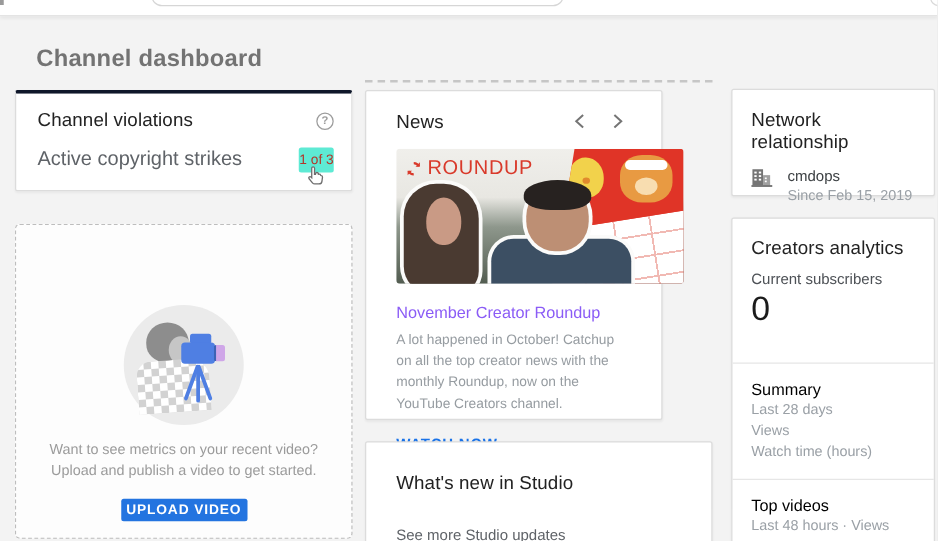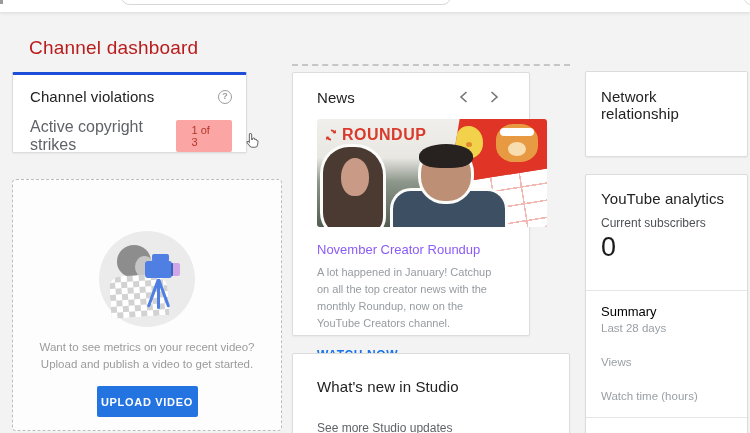--- a/index.html
+++ b/index.html
@@ -19,43 +19,43 @@
   .search-box{
     position:absolute; left:121px; top:-12px; width:330px; height:17px;
     background:#fff; border:1px solid #d6d6d6; border-radius:9px; outline:none;
   }
   .topbar-corner{
     position:absolute; left:744px; top:-10px; width:14px; height:15px;
     background:#fff; border:1px solid #d9d9d9; border-radius:8px;
   }
   
   .page-title{
-    position:absolute; left:29px; top:37px; font-size:19px; font-weight:400;
-    color:#b91c1c; letter-spacing:.2px;
+    position:absolute; left:29px; top:37px; font-size:19px; font-weight:700;
+    color:#737373; letter-spacing:.2px;
   }
   
   .card{
     position:absolute; background:#fff; border:1px solid #dcdcdc;
     border-radius:2px; box-shadow:0 1px 2px rgba(0,0,0,.05);
   }
   .card-heading{ font-size:15px; font-weight:500; color:#222; letter-spacing:.1px; }
   .divider{ border-top:1px solid #e6e6e6; }
   
-  .violations{ left:12px; top:72px; width:235px; height:81px; border-top:3px solid #1d4ed8; padding:13px 14px 0 17px; }
+  .violations{ left:12px; top:72px; width:270px; height:81px; border-top:3px solid #0f172a; padding:13px 14px 0 17px; }
   .violations-head{ display:flex; justify-content:space-between; align-items:center; }
   .help-icon{
     width:14px; height:14px; border:1.5px solid #9c9c9c; border-radius:50%;
     color:#9c9c9c; font-size:9px; line-height:11px; text-align:center; font-weight:700;
     cursor:pointer; flex:0 0 auto;
   }
   .violations-row{ display:flex; justify-content:space-between; align-items:center; margin-top:13px; }
   .strike-label{ font-size:16px; color:#5f6368; }
   .strike-badge{
-    font-size:11px; font-weight:500; color:#b3362a; background:#fca5a5;
-    padding:4px 16px; border-radius:2px; cursor:pointer;
+    font-size:11px; font-weight:500; color:#b3362a; background:#5eead4;
+    padding:4px 0; border-radius:2px; cursor:pointer;
   }
   .pointer-cursor{ position:absolute; left:243px; top:131px; z-index:6; }
   
   .upload-card{
     position:absolute; left:12px; top:179px; width:270px; height:252px;
     background:#fdfdfd; border:1px dashed #bdbdbd; border-radius:4px;
     display:flex; flex-direction:column; align-items:center; justify-content:flex-end;
     padding-bottom:13px; text-align:center;
   }
   .illu{ position:relative; width:96px; height:96px; margin-bottom:12px; }
@@ -68,21 +68,21 @@
     border-radius:12px 16px 0 0; transform:rotate(-4deg);
   }
   .illu-cam-top{ position:absolute; left:53px; top:23px; width:17px; height:8px; background:#4f7fe3; border-radius:2px; }
   .illu-cam{ position:absolute; left:46px; top:30px; width:27px; height:17px; background:#4f7fe3; border-radius:3px; }
   .illu-lens{ position:absolute; left:72px; top:32px; width:9px; height:13px; background:#cfa6e8; border-radius:2px; border-left:2px solid #3d63b5; }
   .illu-leg{ position:absolute; left:58px; top:48px; width:3px; height:30px; background:#4f7fe3; border-radius:2px; }
   .illu-leg.l2{ transform:rotate(20deg); transform-origin:top center; }
   .illu-leg.l3{ transform:rotate(-20deg); transform-origin:top center; }
   .upload-text{ font-size:11.5px; line-height:17px; color:#9b9b9b; }
   .upload-btn{
-    margin-top:13px; width:101px; height:31px; background:#2374e0; color:#fff;
+    margin-top:13px; width:101px; height:18px; background:#2374e0; color:#fff;
     border:none; border-radius:2px; font-size:11px; font-weight:700;
     letter-spacing:.7px; font-family:inherit; cursor:pointer;
   }
   
   .news-artifact{ position:absolute; left:292px; top:64px; width:278px; border-top:2px dashed #c6c6c6; }
   .news-card{ left:292px; top:72px; width:238px; height:264px; padding:15px 24px 0 24px; }
   .news-head{ display:flex; justify-content:space-between; align-items:center; margin-bottom:13px; }
   .arrows{ display:flex; gap:9px; }
   .arrow-btn{ width:22px; height:18px; background:none; border:none; display:flex; align-items:center; justify-content:center; cursor:pointer; }
   .thumb{ position:relative; width:230px; height:108px; border-radius:3px; overflow:hidden; cursor:pointer; }
@@ -94,21 +94,21 @@
   .dog{ position:absolute; right:9px; top:5px; width:42px; height:38px; background:#e89a42; border-radius:42%; }
   .dog:before{ content:""; position:absolute; left:4px; top:4px; width:34px; height:8px; background:#fff; border-radius:4px; }
   .dog:after{ content:""; position:absolute; left:12px; top:18px; width:18px; height:14px; background:#f8ddb0; border-radius:50%; }
   .calendar{
     position:absolute; right:-8px; bottom:-16px; width:118px; height:66px; background:#fff;
     border-radius:3px; transform:rotate(-9deg);
     background-image:repeating-linear-gradient(90deg,#f1b9b3 0 1.5px,transparent 1.5px 29px),
                      repeating-linear-gradient(0deg,#f1b9b3 0 1.5px,transparent 1.5px 17px);
   }
   .brand{ position:absolute; left:7px; top:7px; display:flex; align-items:center; gap:4px; z-index:3;
-          font-size:16px; font-weight:700; color:#d93a2b; letter-spacing:.5px; }
+          font-size:16px; font-weight:400; color:#d93a2b; letter-spacing:.5px; }
   .woman{ position:absolute; left:2px; top:26px; width:78px; height:90px; z-index:2; }
   .woman-hair{ position:absolute; left:4px; top:2px; width:60px; height:88px; background:#4a3a31; border-radius:26px 28px 18px 22px; box-shadow:0 0 0 3px #fbfbfa; }
   .woman-face{ position:absolute; left:22px; top:13px; width:28px; height:38px; background:#c99a85; border-radius:50% 50% 46% 46%; }
   .man{ position:absolute; left:74px; top:30px; width:120px; height:78px; z-index:2; }
   .man-shirt{ position:absolute; left:2px; bottom:0; width:112px; height:36px; background:#3c4f63; border-radius:18px 18px 0 0; box-shadow:0 0 0 3px #fbfbfa; }
   .man-head{ position:absolute; left:30px; top:0; width:50px; height:52px; background:#bd8f74; border-radius:46%; box-shadow:0 0 0 3px #fbfbfa; }
   .man-hair{ position:absolute; left:28px; top:-5px; width:54px; height:24px; background:#272220; border-radius:50% 50% 40% 40%; }
   .article-title{ margin-top:15px; font-size:13px; font-weight:500; color:#8b5cf6; }
   .article-body{ margin-top:7px; font-size:11px; line-height:17px; color:#969ca1; }
   .watch-now{ display:inline-block; margin-top:16px; font-size:12px; font-weight:700; letter-spacing:.6px; color:#1a73e8; cursor:pointer; text-decoration:none; }
@@ -120,21 +120,21 @@
   .network-row{ display:flex; gap:12px; margin-top:12px; align-items:flex-start; }
   .network-name{ font-size:12px; color:#3c4043; }
   .network-since{ font-size:11.5px; color:#9aa0a6; margin-top:3px; }
   .analytics-card{ left:585px; top:174px; width:163px; height:280px; padding:15px 0 0 0; }
   .an-pad{ padding:0 15px; }
   .an-sub-label{ font-size:12px; color:#4d5156; margin-top:9px; }
   .an-sub-value{ font-size:27px; color:#1b1b1b; margin-top:2px; }
   .an-div1{ margin-top:27px; }
   .an-section-title{ font-size:13px; font-weight:500; color:#000000; }
   .an-small{ font-size:11.5px; color:#9aa0a6; }
-  .an-metric{ margin-top:22px; }
+  .an-metric{ margin-top:5px; }
   .an-div2{ margin-top:15px; }
   .sec{ padding:13px 15px 0 15px; }
 </style>
 </head>
 <body>
 
 <div class="screen">
 
   <div class="topbar">
     <div class="topbar-mark"></div>
@@ -219,36 +219,55 @@
         <div class="woman-face"></div>
       </div>
       <div class="man">
         <div class="man-shirt"></div>
         <div class="man-head"></div>
         <div class="man-hair"></div>
       </div>
     </div>
 
     <div class="article-title">November Creator Roundup</div>
-    <div class="article-body">A lot happened in January! Catchup on all the top creator news with the monthly Roundup, now on the YouTube Creators channel.</div>
+    <div class="article-body">A lot happened in October! Catchup on all the top creator news with the monthly Roundup, now on the YouTube Creators channel.</div>
     <a class="watch-now">WATCH NOW</a>
   </div>
 
   <div class="card studio-card">
     <div class="card-heading">What's new in Studio</div>
     <span class="studio-link">See more Studio updates</span>
   </div>
 
   <div class="card network-card">
     <div class="card-heading">Network relationship</div>
+    <div class="network-row">
+      <svg width="17" height="16" viewBox="0 0 18 16">
+        <rect x="1" y="1" width="9" height="14" fill="#757575"></rect>
+        <rect x="10" y="6" width="6" height="9" fill="#a0a0a0"></rect>
+        <rect x="2.6" y="3" width="2" height="1.6" fill="#fff"></rect>
+          <rect x="6.4" y="3" width="2" height="1.6" fill="#fff"></rect>
+        <rect x="2.6" y="6" width="2" height="1.6" fill="#fff"></rect>
+          <rect x="6.4" y="6" width="2" height="1.6" fill="#fff"></rect>
+        <rect x="2.6" y="9" width="2" height="1.6" fill="#fff"></rect>
+          <rect x="6.4" y="9" width="2" height="1.6" fill="#fff"></rect>
+        <rect x="11.5" y="8" width="1.6" height="1.4" fill="#fff"></rect>
+          <rect x="11.5" y="10.6" width="1.6" height="1.4" fill="#fff"></rect>
+        <rect x="0" y="14.4" width="18" height="1.6" fill="#757575"></rect>
+      </svg>
+      <div>
+        <div class="network-name">cmdops</div>
+        <div class="network-since">Since Feb 15, 2019</div>
+      </div>
+    </div>
   </div>
 
   <div class="card analytics-card">
     <div class="an-pad">
-      <div class="card-heading">YouTube analytics</div>
+      <div class="card-heading">Creators analytics</div>
       <div class="an-sub-label">Current subscribers</div>
       <div class="an-sub-value">0</div>
     </div>
     <div class="divider an-div1"></div>
     <div class="sec">
       <div class="an-section-title">Summary</div>
       <div class="an-small" style="margin-top:3px">Last 28 days</div>
       <div class="an-small an-metric">Views</div>
       <div class="an-small an-metric">Watch time (hours)</div>
     </div>

